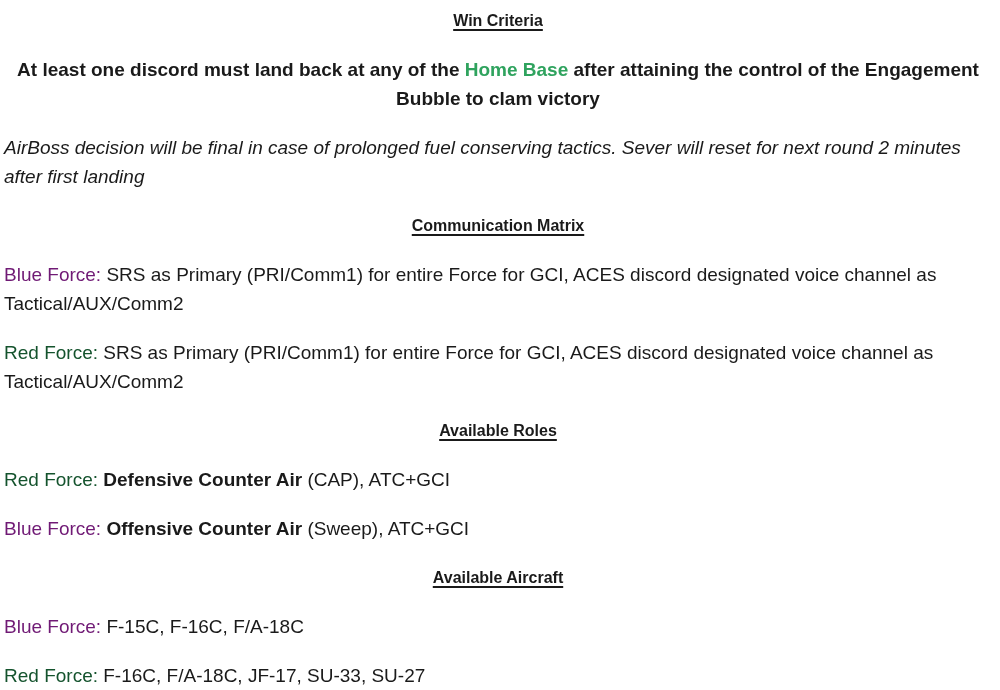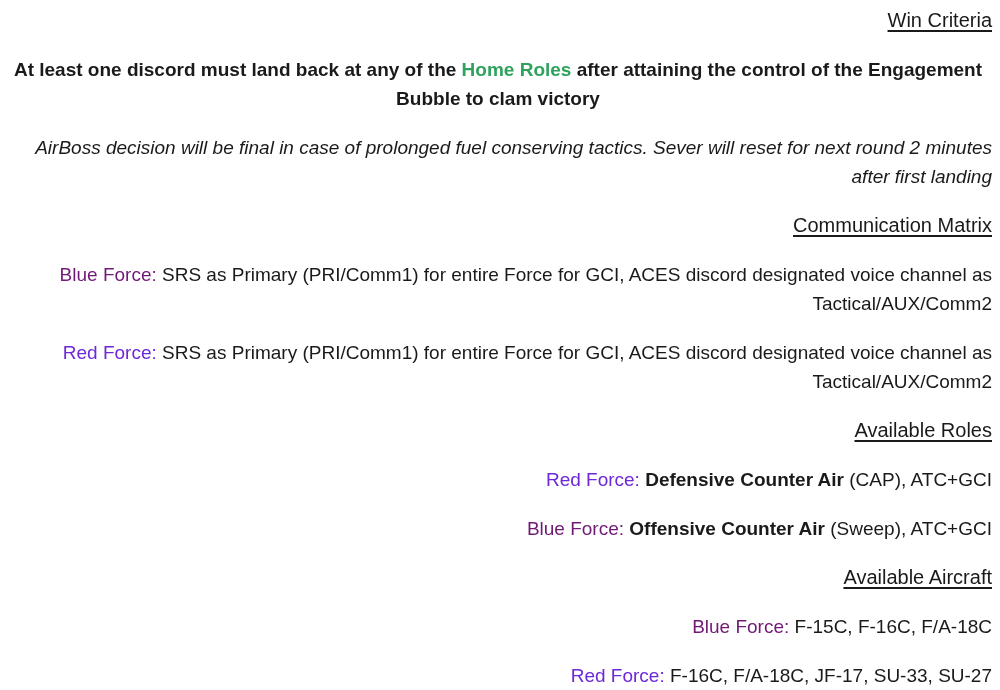--- a/index.html
+++ b/index.html
@@ -14,58 +14,57 @@
     font-family: "Liberation Sans", sans-serif;
     color: #1a1a1a;
   }
   .doc {
     padding: 6px 8px 0 4px;
     font-size: 19px;
     line-height: 29px;
   }
   .heading {
     margin: 20px 0 0 0;
-    text-align: right;
-    font-size: 20px;
-    font-weight: normal;
+    text-align: center;
+    font-size: 16px;
+    font-weight: bold;
     line-height: 29px;
   }
   .heading:first-child {
     margin-top: 0;
   }
   .heading > span {
     text-decoration: underline;
     text-decoration-thickness: 2px;
     text-underline-offset: 3px;
   }
   p {
     margin: 20px 0 0 0;
     line-height: 29px;
-    text-align: right;
   }
   .statement {
     text-align: center;
     font-weight: bold;
   }
   .note {
     font-style: italic;
   }
   .blue-label { color: #701a75; }
-  .red-label  { color: #6d28d9; }
+  .red-label  { color: #14532d; }
   .green-hl   { color: #2FA35E; }
   .bold-run   { font-weight: bold; }
 </style>
 </head>
 <body>
 
 <div class="doc">
 
   <div class="heading"><span>Win Criteria</span></div>
 
-  <p class="statement"><span>At least one discord must land back at any of the </span><span class="green-hl">Home Roles</span><span> after attaining the control of the Engagement Bubble to clam victory</span></p>
+  <p class="statement"><span>At least one discord must land back at any of the </span><span class="green-hl">Home Base</span><span> after attaining the control of the Engagement Bubble to clam victory</span></p>
 
   <p class="note">AirBoss decision will be final in case of prolonged fuel conserving tactics. Sever will reset for next round 2 minutes after first landing</p>
 
   <div class="heading"><span>Communication Matrix</span></div>
 
   <p><span class="blue-label">Blue Force:</span><span> SRS as Primary (PRI/Comm1) for entire Force for GCI, ACES discord designated voice channel as Tactical/AUX/Comm2</span></p>
 
   <p><span class="red-label">Red Force:</span><span> SRS as Primary (PRI/Comm1) for entire Force for GCI, ACES discord designated voice channel as Tactical/AUX/Comm2</span></p>
 
   <div class="heading"><span>Available Roles</span></div>

